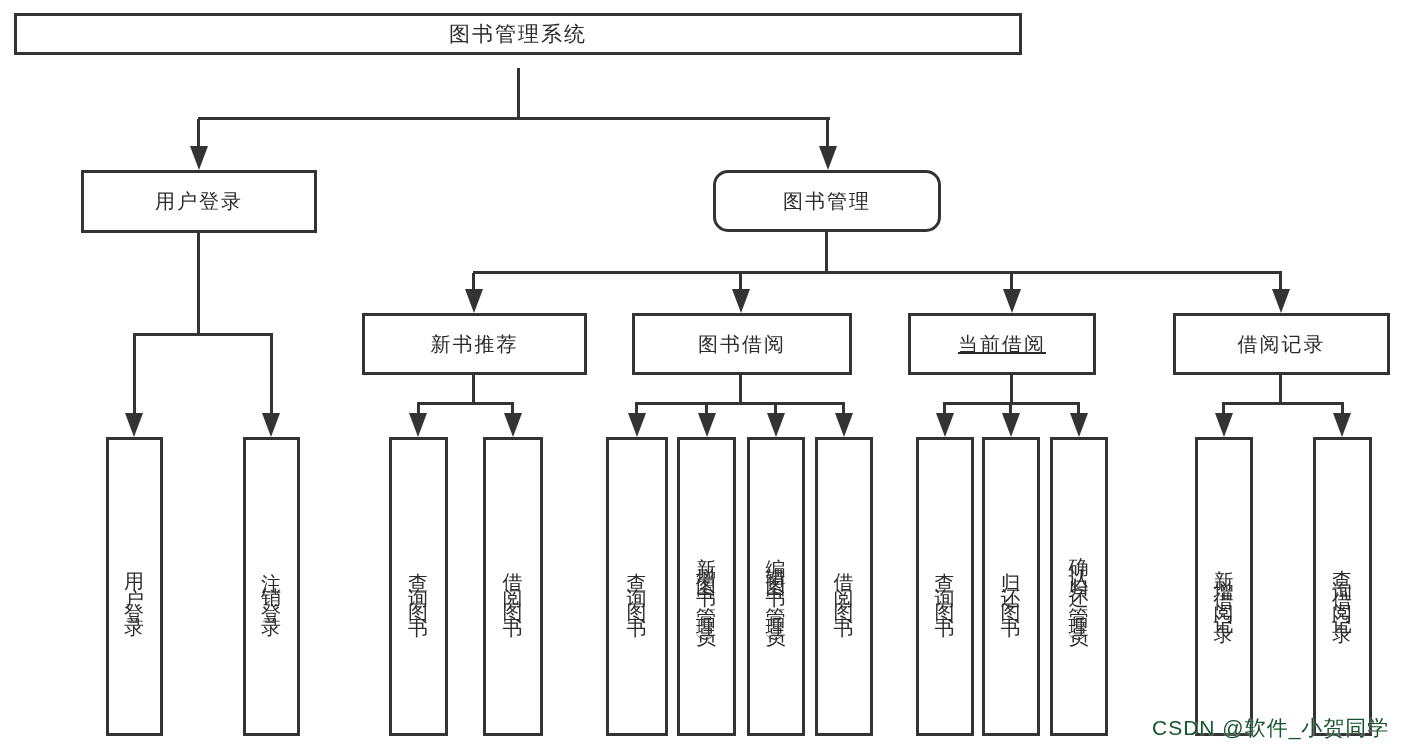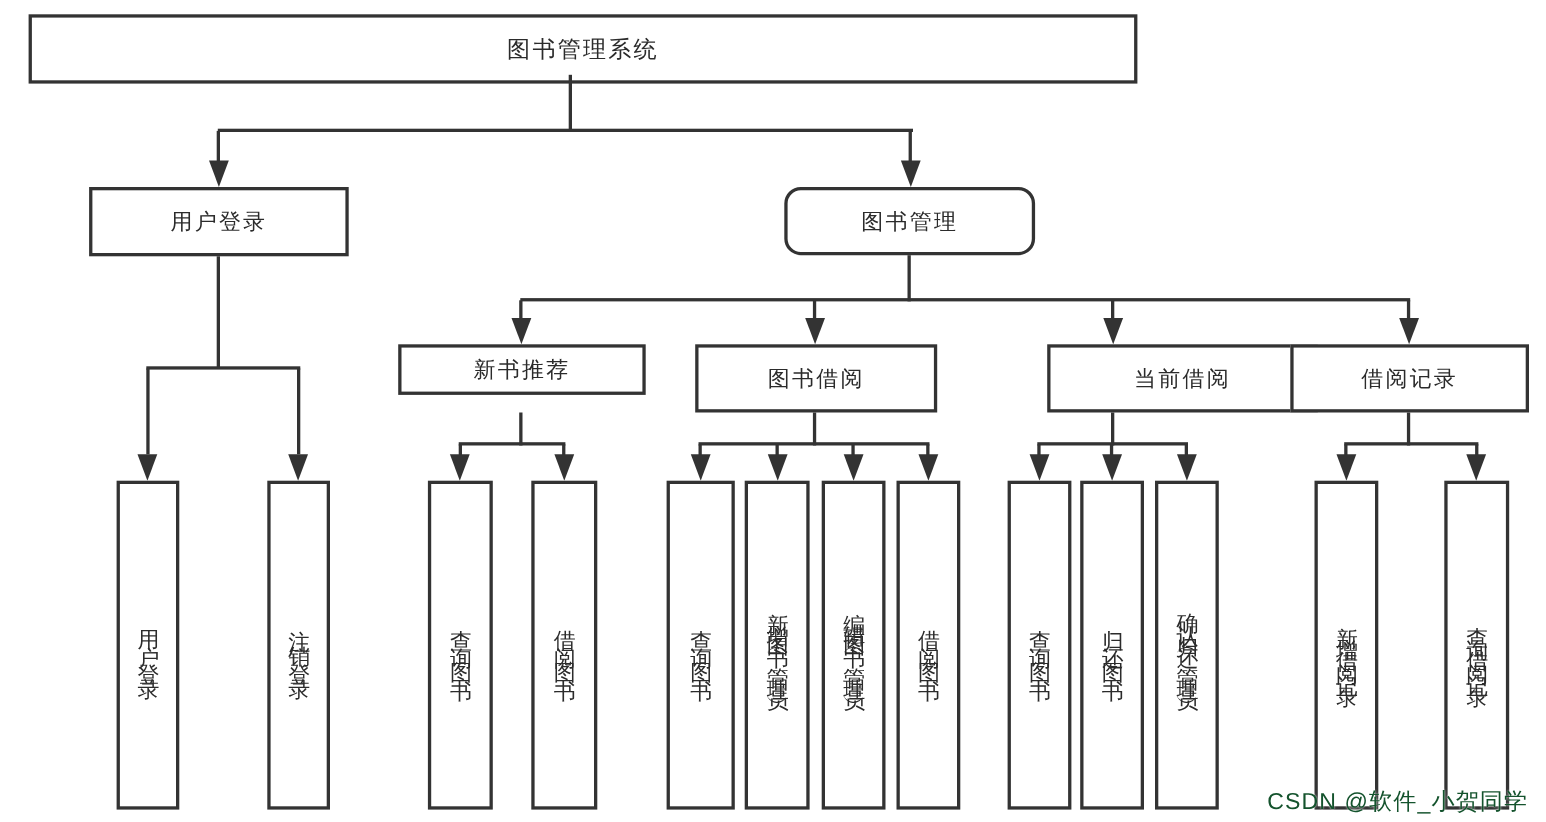--- a/index.html
+++ b/index.html
@@ -32,21 +32,21 @@
   .watermark{
     position:absolute;left:1152px;top:714px;font-size:21px;letter-spacing:1px;
     color:#14532d;white-space:nowrap;z-index:5;text-shadow:0 0 2px #ffffff;
   }
 </style>
 </head>
 <body>
 
 <div id="stage">
 
-  <div class="node" style="left:14px;top:13px;width:1008px;height:63px;margin-left:12px;">
+  <div class="node" style="left:14px;top:13px;width:1008px;height:42px;">
     <span class="h-label root-label">图书管理系统</span>
   </div>
 
   <div class="vline" style="left:517px;top:68px;height:51px;"></div>
   <div class="hline" style="left:198px;top:117px;width:632px;"></div>
   <div class="vline" style="left:197px;top:119px;height:30px;"></div>
   <div class="arrow" style="left:190px;top:146px;"></div>
   <div class="vline" style="left:826px;top:119px;height:30px;"></div>
   <div class="arrow" style="left:819px;top:146px;"></div>
 
@@ -68,27 +68,27 @@
   <div class="hline" style="left:473px;top:271px;width:809px;"></div>
   <div class="vline" style="left:472px;top:273px;height:18px;"></div>
   <div class="arrow" style="left:465px;top:289px;"></div>
   <div class="vline" style="left:739px;top:273px;height:18px;"></div>
   <div class="arrow" style="left:732px;top:289px;"></div>
   <div class="vline" style="left:1010px;top:273px;height:18px;"></div>
   <div class="arrow" style="left:1003px;top:289px;"></div>
   <div class="vline" style="left:1279px;top:273px;height:18px;"></div>
   <div class="arrow" style="left:1272px;top:289px;"></div>
 
-  <div class="node" style="left:362px;top:313px;width:225px;height:46px;">
+  <div class="node" style="left:362px;top:313px;width:225px;height:62px;">
     <span class="h-label">新书推荐</span>
   </div>
   <div class="node" style="left:632px;top:313px;width:220px;height:62px;">
     <span class="h-label">图书借阅</span>
   </div>
-  <div class="node" style="left:952px;top:313px;width:246px;height:62px;">
+  <div class="node" style="left:908px;top:313px;width:188px;height:62px;text-decoration:underline;">
     <span class="h-label">当前借阅</span>
   </div>
   <div class="node" style="left:1173px;top:313px;width:217px;height:62px;">
     <span class="h-label">借阅记录</span>
   </div>
 
   <div class="vline" style="left:472px;top:375px;height:30px;"></div>
   <div class="hline" style="left:417px;top:402px;width:97px;"></div>
   <div class="vline" style="left:417px;top:404px;height:11px;"></div>
   <div class="arrow" style="left:409px;top:413px;"></div>

